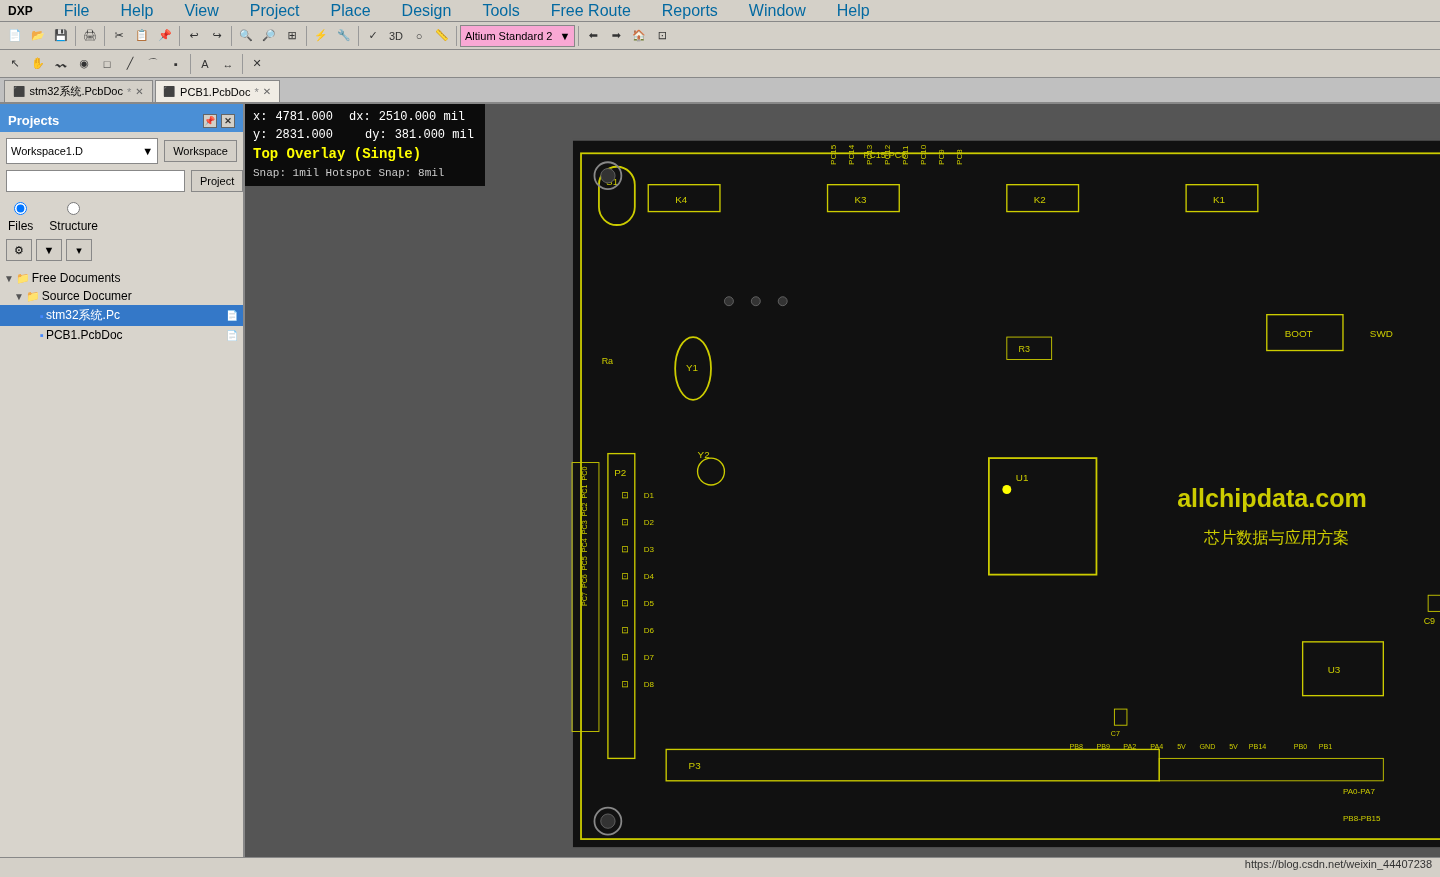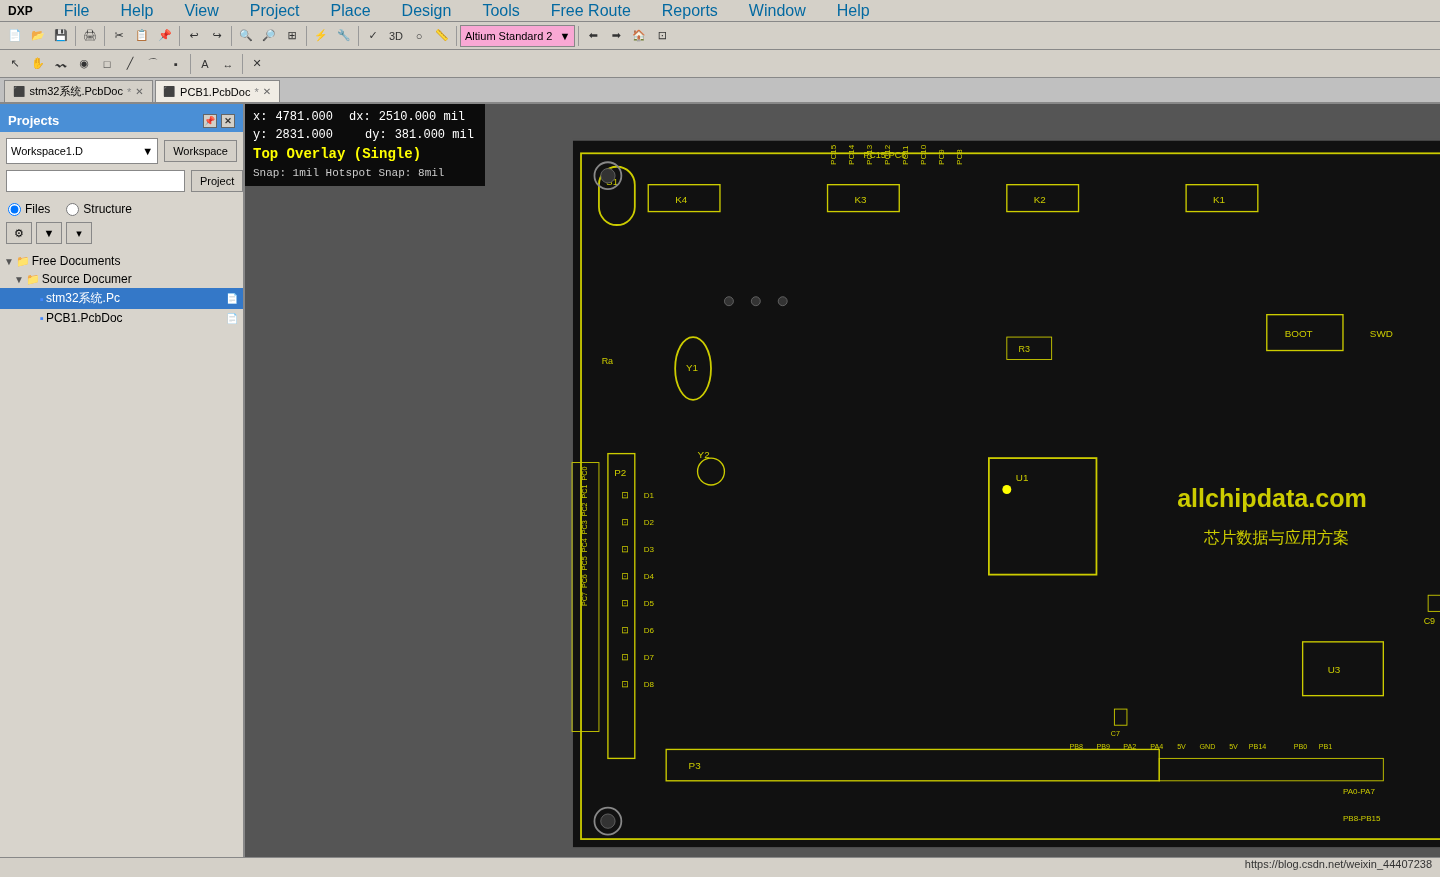--- a/index.html
+++ b/index.html
@@ -161,21 +161,21 @@
       flex: 1;
       height: 22px;
       background: #fff;
       border: 1px solid #888;
     }
 
     #file-structure-tabs {
       padding: 4px 8px;
       display: flex; gap: 16px; align-items: center;
     }
-    .radio-label { display: flex; align-items: center; gap: 4px; font-size: 12px; cursor: pointer; }
+    .radio-label { display: flex; align-items: center; gap: 4px; font-size: 12px; cursor: pointer; flex-direction: column; }
 
     #file-actions {
       padding: 2px 6px 4px;
       display: flex; gap: 4px;
     }
     .file-action-btn {
       width: 26px; height: 22px;
       background: #d4d0c8;
       border: 1px solid #888;
       display: flex; align-items: center; justify-content: center;

